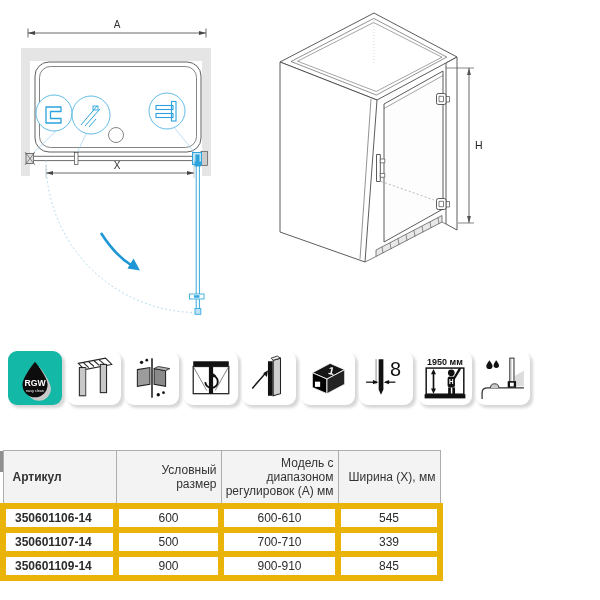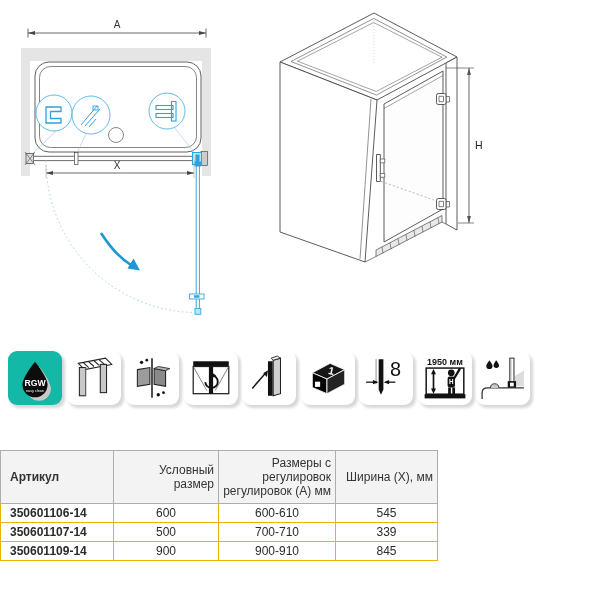--- a/index.html
+++ b/index.html
@@ -15,21 +15,21 @@
         display:flex;align-items:center;justify-content:center;flex:0 0 auto;}
   .tile.gray{background:#14b8a6;}
 
   
   .model-bar{left:0;top:451px;width:113px;height:21px;background:#8f8f8f;
              color:#fff;font-size:12px;line-height:21px;padding-left:9px;box-sizing:border-box;}
   table.size{position:absolute;left:0;top:450px;width:437px;border-collapse:collapse;
              table-layout:fixed;font-size:12px;color:#2b2b2b;}
   table.size th{background:#f3f3f3;border:1px solid #adadad;font-weight:normal;
                 color:#333;height:48px;line-height:14px;text-align:right;padding:2px 4px;}
-  table.size td{border:1px solid #eab308;height:18px;text-align:center;padding:0 4px;margin-top:45px;}
+  table.size td{border:6px solid #eab308;height:18px;text-align:center;padding:0 4px;margin-top:45px;}
   table.size th.c0,table.size td.c0{text-align:left;padding-left:9px;font-weight:bold;}
   col.c0{width:113px;}col.c1{width:105px;}col.c2{width:117px;}col.c3{width:102px;}
 </style>
 </head>
 <body>
 
 <div class="abs" style="left:13px;top:15px;">
 <svg width="235" height="322" viewBox="0 0 235 322">
 
   <g stroke="#454545" stroke-width="0.8">
@@ -307,21 +307,21 @@
   <colgroup>
       <col class="c0">
       <col class="c1">
       <col class="c2">
       <col class="c3">
     </colgroup>
   <thead>
       <tr>
         <th class="c0">Артикул</th>
         <th class="c1">Условный размер</th>
-        <th class="c2">Размеры с регулировок регулировок (А) мм</th>
+        <th class="c2">Модель с диапазоном регулировок (А) мм</th>
         <th class="c3">Ширина (X), мм</th>
       </tr>
     </thead>
   <tbody>
       <tr>
         <td class="c0">350601106-14</td>
         <td class="c1">600</td>
         <td class="c2">600-610</td>
         <td class="c3">545</td>
       </tr>

